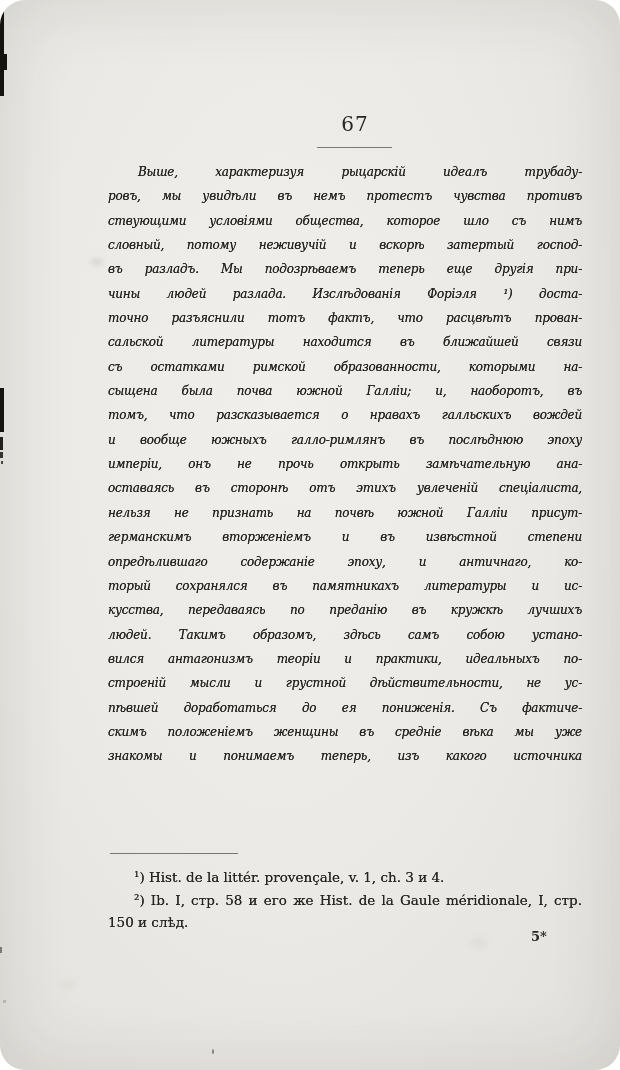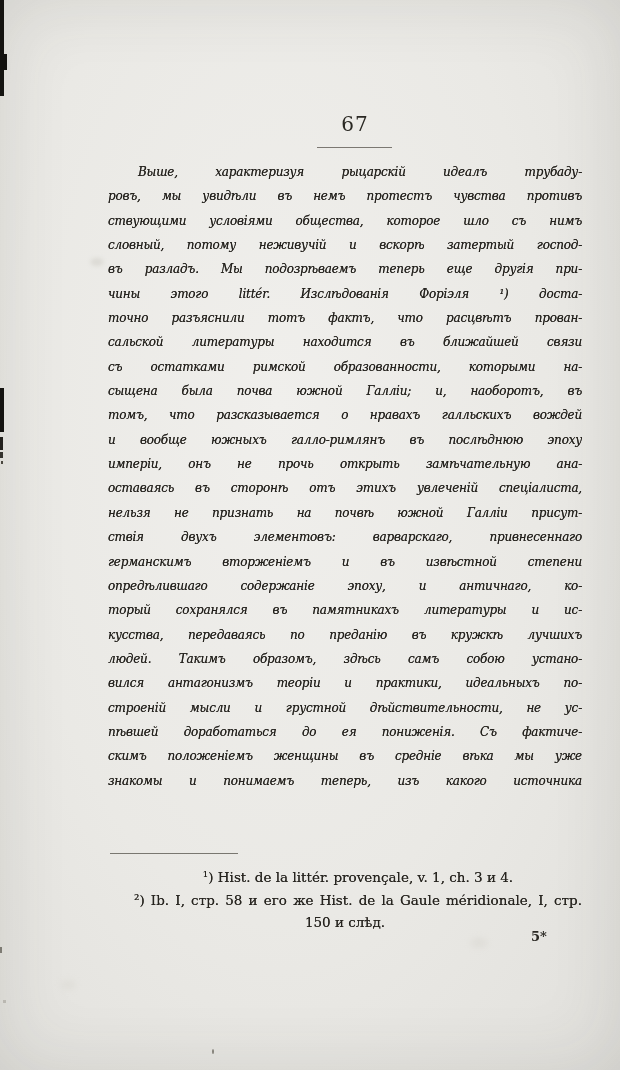--- a/index.html
+++ b/index.html
@@ -7,20 +7,21 @@
 
   .page {
     position: relative;
     width: 620px;
     height: 1070px;
     background:
       radial-gradient(ellipse at 45% 38%, #f0efec 0%, #eae9e5 55%, #e1e0dc 100%);
     box-shadow: inset 0 0 70px rgba(60,58,50,0.12);
     overflow: hidden;
     color: #24221e;
+    border-radius: 25px;
   }
 
   
   .page-number {
     position: absolute;
     top: 112px;
     left: 305px;
     width: 100px;
     text-align: center;
     font-size: 20px;
@@ -75,21 +76,20 @@
     left: 108px;
     width: 474px;
     font-size: 13.5px;
     color: #26241f;
     text-shadow: 0 0 0.4px rgba(34,30,25,0.8);
   }
   .fn-line {
     height: 22.5px;
     line-height: 22.5px;
     overflow: hidden;
-    text-align: center;
   }
   .fn-line.fn-indent { text-indent: 26px; }
   .fn-line.fn-justify { text-align: justify; text-align-last: justify; }
 
   
   .signature-mark {
     position: absolute;
     top: 929px;
     left: 531px;
     font-size: 13px;
@@ -134,31 +134,30 @@
 
   <div class="page-number">67</div>
   <div class="page-number-rule"></div>
 
   <div class="body-text">
     <div class="line indent">Выше, характеризуя рыцарскій идеалъ трубаду-</div>
     <div class="line">ровъ, мы увидѣли въ немъ протестъ чувства противъ</div>
     <div class="line">ствующими условіями общества, которое шло съ нимъ</div>
     <div class="line">словный, потому неживучій и вскорѣ затертый господ-</div>
     <div class="line">въ разладъ. Мы подозрѣваемъ теперь еще другія при-</div>
-    <div class="line">чины этого littér. Изслѣдованія Форіэля ¹) доста-</div>
+    <div class="line">чины людей разлада. Изслѣдованія Форіэля ¹) доста-</div>
     <div class="line">точно разъяснили тотъ фактъ, что расцвѣтъ прован-</div>
     <div class="line">сальской литературы находится въ ближайшей связи</div>
     <div class="line">съ остатками римской образованности, которыми на-</div>
     <div class="line">сыщена была почва южной Галліи; и, наоборотъ, въ</div>
     <div class="line">томъ, что разсказывается о нравахъ галльскихъ вождей</div>
     <div class="line">и вообще южныхъ галло-римлянъ въ послѣднюю эпоху</div>
     <div class="line">имперіи, онъ не прочь открыть замѣчательную ана-</div>
     <div class="line">оставаясь въ сторонѣ отъ этихъ увлеченій спеціалиста,</div>
     <div class="line">нельзя не признать на почвѣ южной Галліи присут-</div>
-    <div class="line">ствія двухъ элементовъ: варварскаго, привнесеннаго</div>
     <div class="line">германскимъ вторженіемъ и въ извѣстной степени</div>
     <div class="line">опредѣлившаго содержаніе эпоху, и античнаго, ко-</div>
     <div class="line">торый сохранялся въ памятникахъ литературы и ис-</div>
     <div class="line">кусства, передаваясь по преданію въ кружкѣ лучшихъ</div>
     <div class="line">людей. Такимъ образомъ, здѣсь самъ собою устано-</div>
     <div class="line">вился антагонизмъ теоріи и практики, идеальныхъ по-</div>
     <div class="line">строеній мысли и грустной дѣйствительности, не ус-</div>
     <div class="line">пѣвшей доработаться до ея пониженія. Съ фактиче-</div>
     <div class="line">скимъ положеніемъ женщины въ средніе вѣка мы уже</div>
     <div class="line">знакомы и понимаемъ теперь, изъ какого источника</div>

